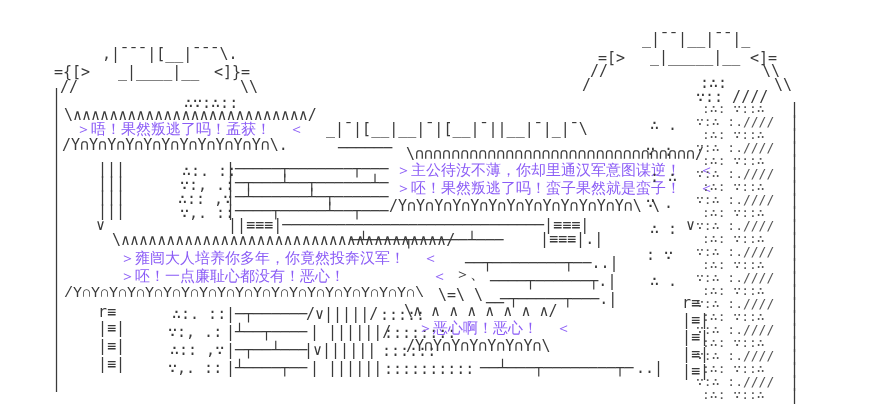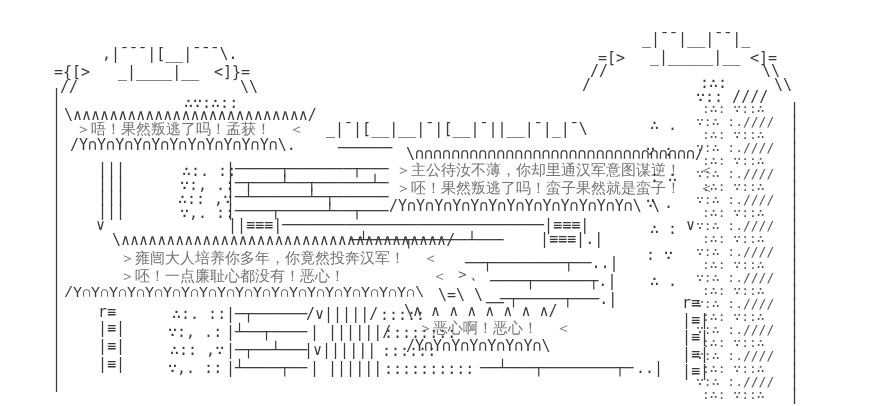--- a/index.html
+++ b/index.html
@@ -14,39 +14,39 @@
   .aa{
     position:absolute;
     font-family:"DejaVu Sans Mono","DejaVu Sans",monospace;
     font-size:15px;line-height:14px;white-space:pre;
     color:#3a3a3a;
     letter-spacing:0;
   }
   .dlg{
     font-family:"DejaVu Sans Mono","DejaVu Sans",sans-serif;
     font-weight:500;
-    color:#737373;
+    color:#8b5cf6;
   }
   .tex{color:#555555;font-size:13px;}
 </style>
 </head>
 <body>
 
 <div id="stage" style="background: rgb(255, 255, 255);">
     <span class="aa" style="left: 102px; top: 47px;">,|¯¯¯|[__|¯¯¯\.</span>
     <span class="aa" style="left: 54px; top: 65px;">={[&gt;</span>
     <span class="aa" style="left: 118px; top: 65px;">_|____|__</span>
     <span class="aa" style="left: 214px; top: 65px;">&lt;]}=</span>
     <span class="aa" style="left: 60px; top: 80px;">//</span>
     <span class="aa" style="left: 240px; top: 80px;">\\</span>
     <span class="aa" style="left: 184px; top: 96px;">∴∵:∴::</span>
     <span class="aa" style="left: 64px; top: 108px;">\∧∧∧∧∧∧∧∧∧∧∧∧∧∧∧∧∧∧∧∧∧∧∧∧∧∧/</span>
     <span class="aa dlg" style="left: 76px; top: 122px;">＞唔！果然叛逃了吗！孟获！  ＜</span>
     <span class="aa" style="left: 326px; top: 122px;">_|¯|[__|__|¯|[__|¯||__|¯|_|¯\</span>
-    <span class="aa" style="left: 70px; top: 138px; text-align: center;">/Y∩Y∩Y∩Y∩Y∩Y∩Y∩Y∩Y∩Y∩Y∩\.</span>
+    <span class="aa" style="left: 62px; top: 138px; text-align: center;">/Y∩Y∩Y∩Y∩Y∩Y∩Y∩Y∩Y∩Y∩Y∩\.</span>
     <span class="aa" style="left: 338px; top: 141px;">──────</span>
     <span class="aa" style="left: 406px; top: 147px;">\∩∩∩∩∩∩∩∩∩∩∩∩∩∩∩∩∩∩∩∩∩∩∩∩∩∩∩∩∩∩∩/</span>
     <span class="aa" style="left: 642px; top: 32px;">_|¯¯|__|¯¯|_</span>
     <span class="aa" style="left: 598px; top: 51px;">=[&gt;</span>
     <span class="aa" style="left: 650px; top: 50px;">_|_____|__</span>
     <span class="aa" style="left: 750px; top: 51px;">&lt;]=</span>
     <span class="aa" style="left: 590px; top: 64px;">//</span>
     <span class="aa" style="left: 762px; top: 64px;">\\</span>
     <span class="aa" style="left: 582px; top: 78px;">/</span>
     <span class="aa" style="left: 774px; top: 78px;">\\</span>

